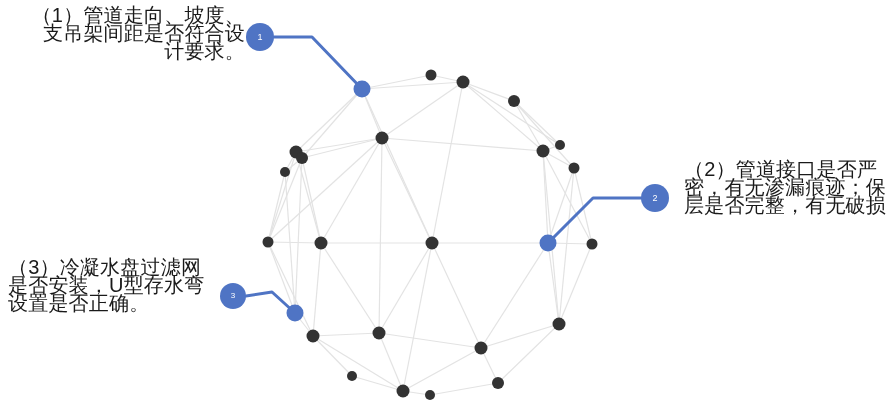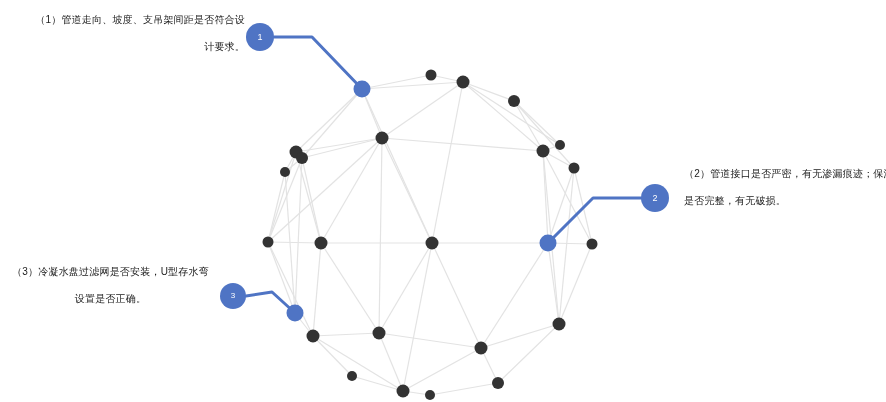--- a/index.html
+++ b/index.html
@@ -7,29 +7,29 @@
     width:886px;height:402px;
     background:#ffffff;
     font-family:"Liberation Sans","DejaVu Sans",sans-serif;
     overflow:hidden;
     position:relative;
   }
   #canvas{position:absolute;left:0;top:0;width:886px;height:402px;}
 
   .callout{
     position:absolute;
-    font-size:10px;
-    line-height:27px;
+    font-size:20px;
+    line-height:18px;
     color:#1a1a1a;
     letter-spacing:0.2px;
     white-space:pre-line;
   }
   #callout-1{ left:30px;  top:6px;   width:215px; text-align:right; }
   #callout-2{ left:684px; top:160px; width:230px; text-align:left; }
-  #callout-3{ left:8px;   top:258px; width:205px; text-align:center; }
+  #callout-3{ left:8px;   top:258px; width:205px; text-align:left; }
 
   .badge{
     position:absolute;
     border-radius:50%;
     background:#4f74c4;
     color:#ffffff;
     font-size:9px;
     display:flex;
     align-items:center;
     justify-content:center;

